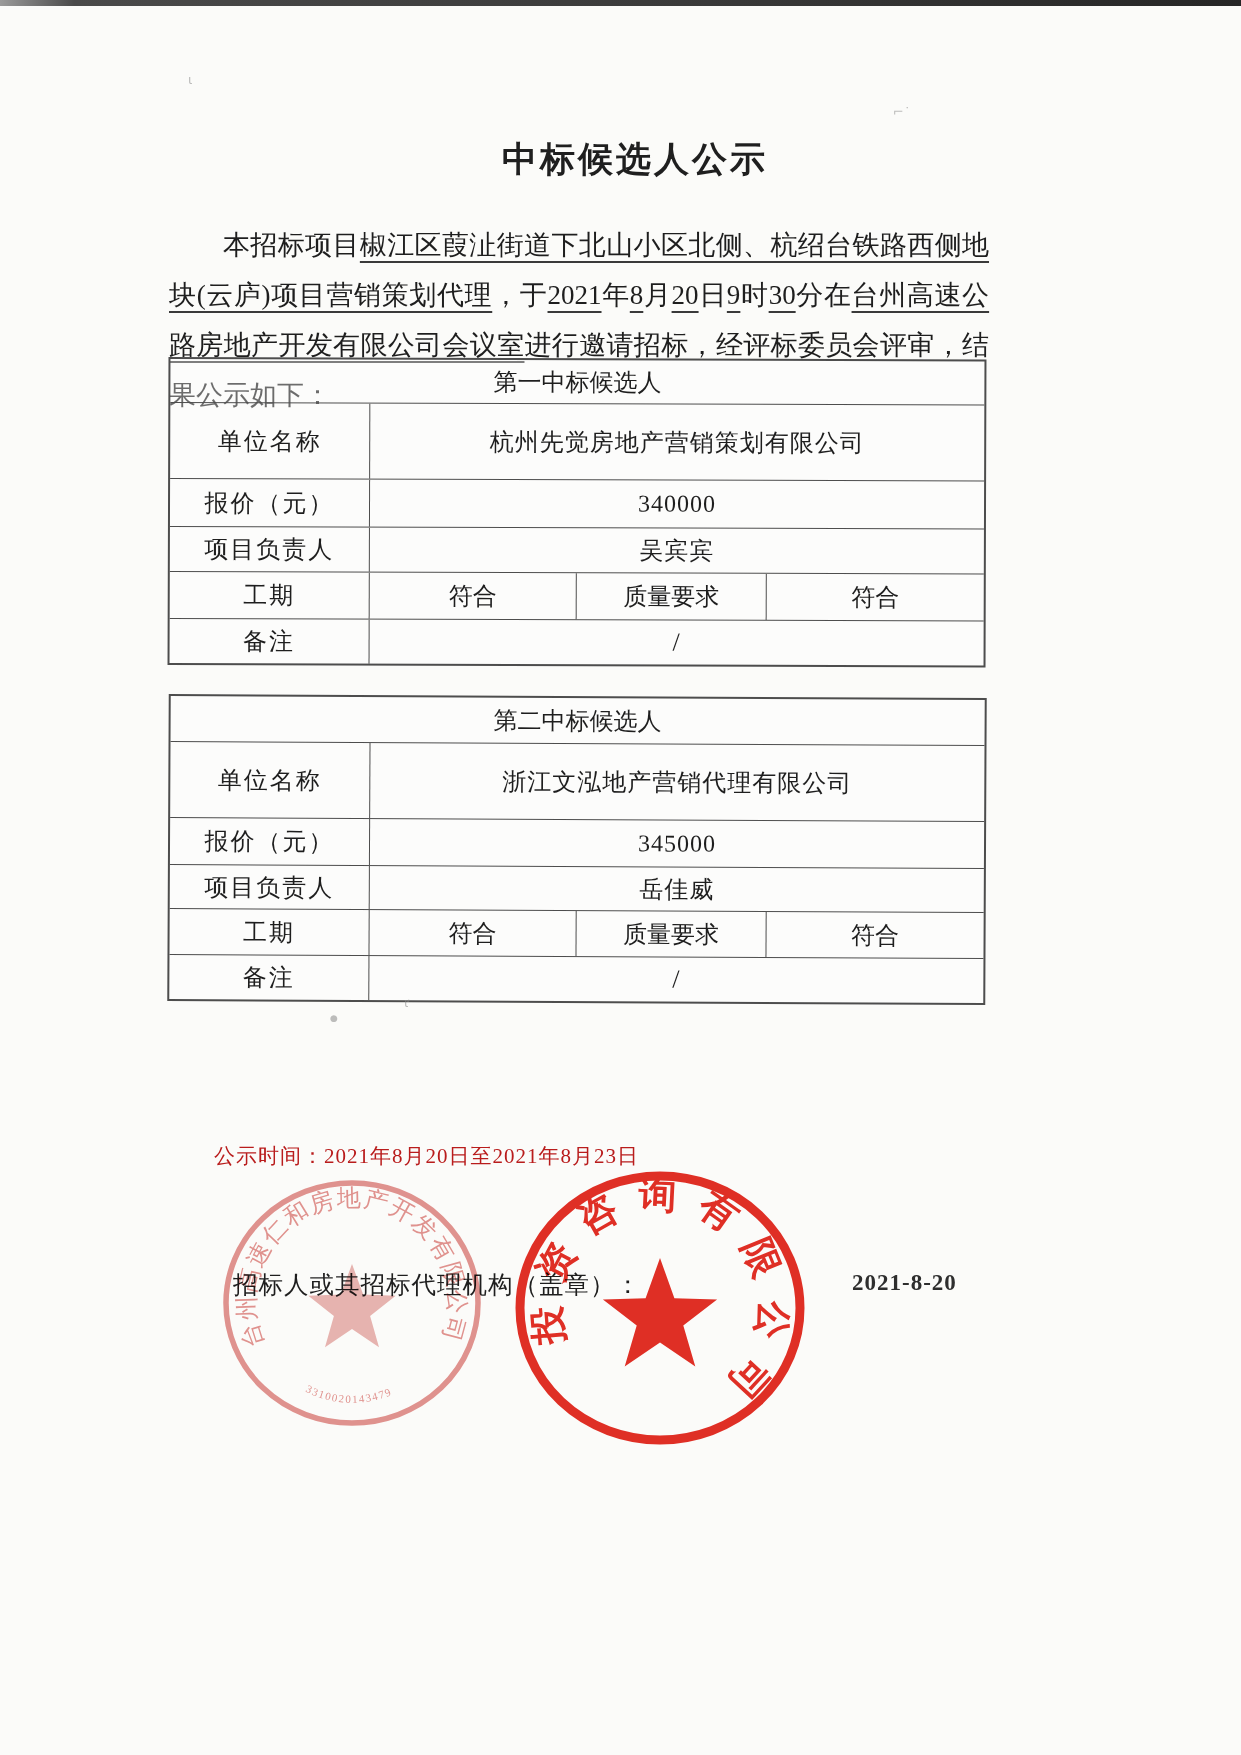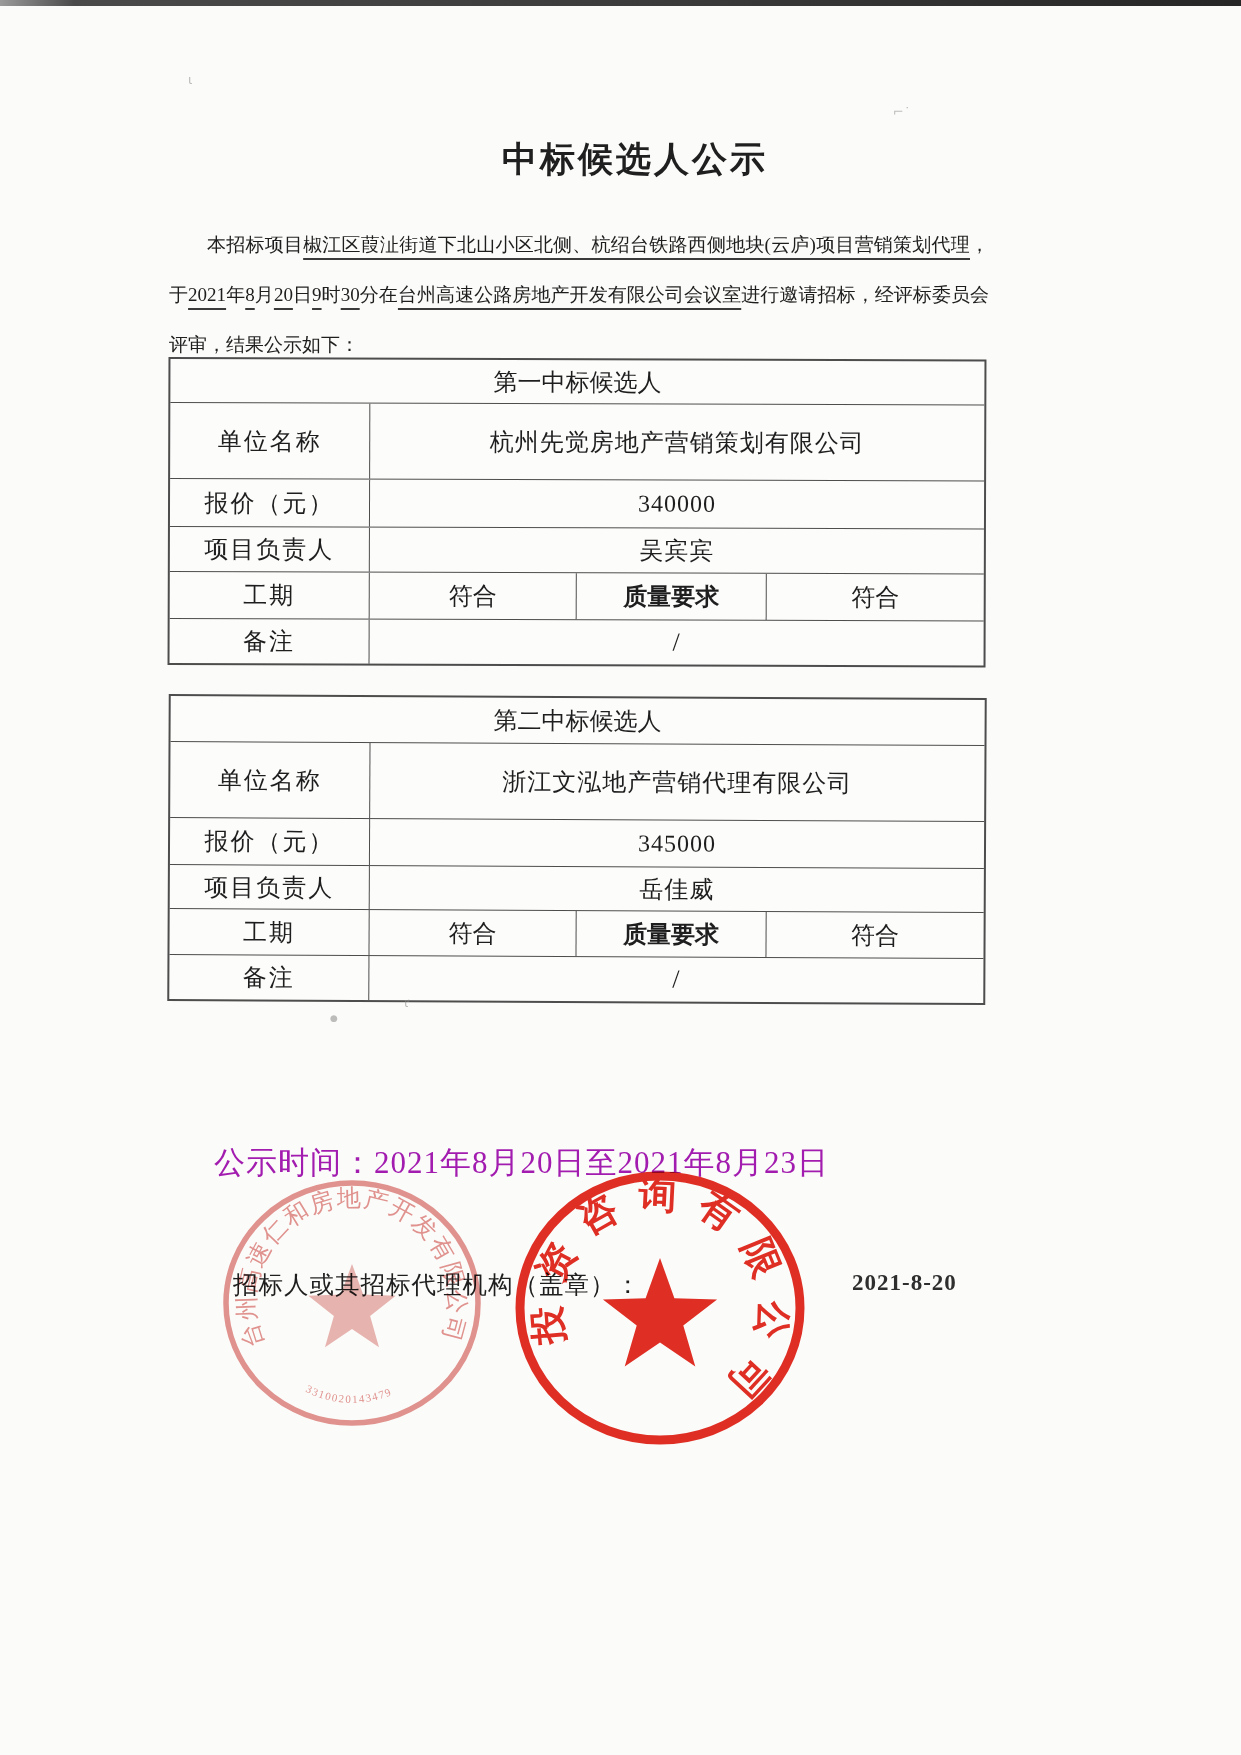--- a/index.html
+++ b/index.html
@@ -17,21 +17,21 @@
     background:linear-gradient(to right,#9a9a9a 0%,#4a4a4a 6%,#3a3a3a 55%,#262626 100%);
   }
   .doc-title{
     position:absolute;top:136px;left:0;width:1190px;
     text-align:center;
     font-family:"Liberation Sans", sans-serif;
     font-weight:bold;font-size:35px;letter-spacing:3px;color:#1f1f1f;margin-left:40px;
   }
   .intro{
     position:absolute;top:220px;left:169px;width:820px;
-    font-size:19px;line-height:50px;
+    font-size:27px;line-height:50px;
     text-align:justify;text-justify:inter-ideograph;
     text-indent:2em;color:#1e1e1e;
   }
   .intro .u{
     text-decoration:underline;
     text-underline-offset:7px;
     text-decoration-thickness:1.5px;
     text-decoration-color:#3a3a3a;
   }
   .doc-table{
@@ -46,26 +46,26 @@
   .t-row{display:flex;border-top:1.5px solid #4d4d4d;box-sizing:border-box;}
   .t-row:first-child{border-top:none;}
   .t-head{justify-content:center;align-items:center;}
   .t-head .t-full{width:100%;display:flex;justify-content:center;align-items:center;}
   .t-label{
     width:200px;flex:0 0 200px;display:flex;justify-content:center;align-items:center;
     border-right:1.5px solid #4d4d4d;box-sizing:border-box;letter-spacing:2px;text-align:right;
   }
   .t-value{flex:1;display:flex;justify-content:center;align-items:center;letter-spacing:1px;}
   .t-cell-a{flex:0 0 207px;display:flex;justify-content:center;align-items:center;border-right:1.5px solid #4d4d4d;box-sizing:border-box;}
-  .t-cell-b{flex:0 0 190px;display:flex;justify-content:center;align-items:center;border-right:1.5px solid #4d4d4d;box-sizing:border-box;font-weight:bold;}
+  .t-cell-b{flex:0 0 190px;display:flex;justify-content:center;align-items:center;border-right:1.5px solid #4d4d4d;box-sizing:border-box;}
   .t-cell-c{flex:1;display:flex;justify-content:center;align-items:center;}
   .slash{font-size:26px;}
   .publicity{
     position:absolute;top:1142px;left:214px;
-    font-size:31px;color:#a21caf;letter-spacing:1px;
+    font-size:21px;color:#b91c1c;letter-spacing:1px;
   }
   .signature{
     position:absolute;top:1268px;left:233px;
     font-size:24.5px;color:#1e1e1e;letter-spacing:1px;
   }
   .sig-date{
     position:absolute;top:1270px;left:852px;
     font-size:23px;color:#2e2e2e;letter-spacing:1px;font-weight:bold;
   }
   .stamp{position:absolute;mix-blend-mode:multiply;}

